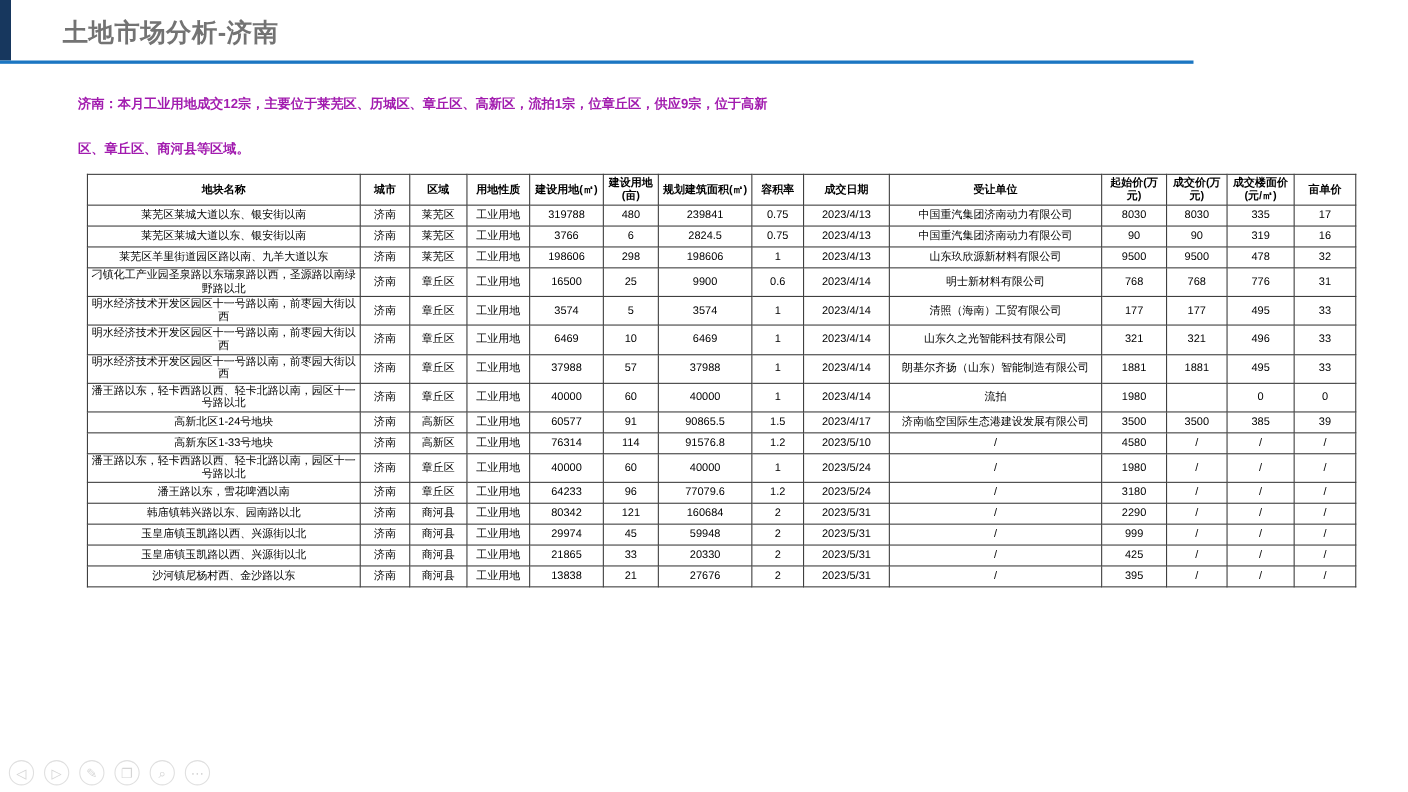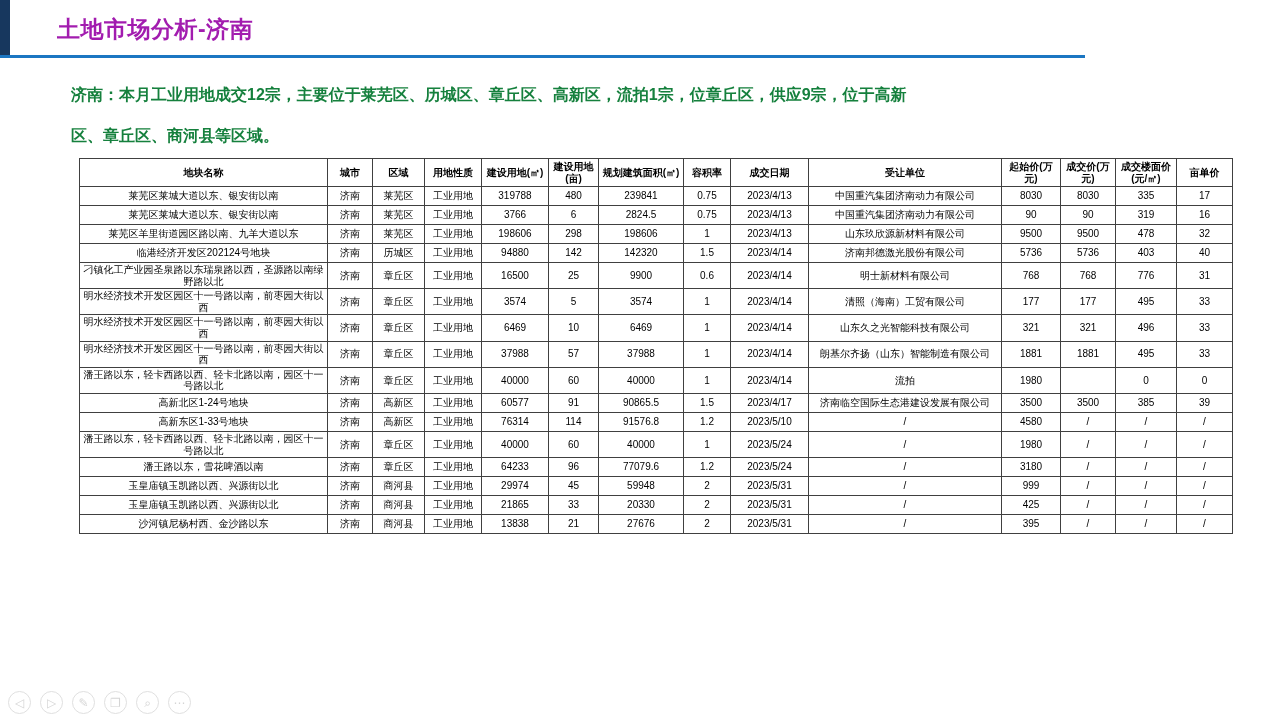--- a/index.html
+++ b/index.html
@@ -11,33 +11,33 @@
     color:#000;
     overflow:hidden;
   }
   .accent-bar {
     position:absolute; left:0; top:0;
     width:10px; height:55px;
     background:#17375E;
   }
   .slide-title {
     position:absolute; left:57px; top:14px;
-    font-size:23px; font-weight:bold; color:#a21caf;
+    font-size:23px; font-weight:bold; color:#737373;
     letter-spacing:0.5px;
   }
   .rule-line {
     position:absolute; left:0; top:55px;
     width:1085px; height:3px;
     background:#1B76C2;
   }
   .summary {
     position:absolute; left:71px; top:74px;
     width:1142px;
-    font-size:16px; font-weight:bold;
-    color:#15803d;
+    font-size:12px; font-weight:bold;
+    color:#a21caf;
   }
   .summary .line { display:block; line-height:41px; }
   .table-wrap {
     position:absolute; left:63px; top:158px;
     width:1153px;
     padding-left:16px;
   }
   table.land-table {
     border-collapse:collapse;
     width:100%;
@@ -167,36 +167,20 @@
           <td>198606</td>
           <td>1</td>
           <td>2023/4/13</td>
           <td>山东玖欣源新材料有限公司</td>
           <td>9500</td>
           <td>9500</td>
           <td>478</td>
           <td>32</td>
         </tr>
         <tr>
-          <td>临港经济开发区202124号地块</td>
-          <td>济南</td>
-          <td>历城区</td>
-          <td>工业用地</td>
-          <td>94880</td>
-          <td>142</td>
-          <td>142320</td>
-          <td>1.5</td>
-          <td>2023/4/14</td>
-          <td>济南邦德激光股份有限公司</td>
-          <td>5736</td>
-          <td>5736</td>
-          <td>403</td>
-          <td>40</td>
-        </tr>
-        <tr>
           <td>刁镇化工产业园圣泉路以东瑞泉路以西，圣源路以南绿野路以北</td>
           <td>济南</td>
           <td>章丘区</td>
           <td>工业用地</td>
           <td>16500</td>
           <td>25</td>
           <td>9900</td>
           <td>0.6</td>
           <td>2023/4/14</td>
           <td>明士新材料有限公司</td>
@@ -327,20 +311,36 @@
           <td>77079.6</td>
           <td>1.2</td>
           <td>2023/5/24</td>
           <td>/</td>
           <td>3180</td>
           <td>/</td>
           <td>/</td>
           <td>/</td>
         </tr>
         <tr>
+          <td>韩庙镇韩兴路以东、园南路以北</td>
+          <td>济南</td>
+          <td>商河县</td>
+          <td>工业用地</td>
+          <td>80342</td>
+          <td>121</td>
+          <td>160684</td>
+          <td>2</td>
+          <td>2023/5/31</td>
+          <td>/</td>
+          <td>2290</td>
+          <td>/</td>
+          <td>/</td>
+          <td>/</td>
+        </tr>
+        <tr>
           <td>玉皇庙镇玉凯路以西、兴源街以北</td>
           <td>济南</td>
           <td>商河县</td>
           <td>工业用地</td>
           <td>29974</td>
           <td>45</td>
           <td>59948</td>
           <td>2</td>
           <td>2023/5/31</td>
           <td>/</td>

